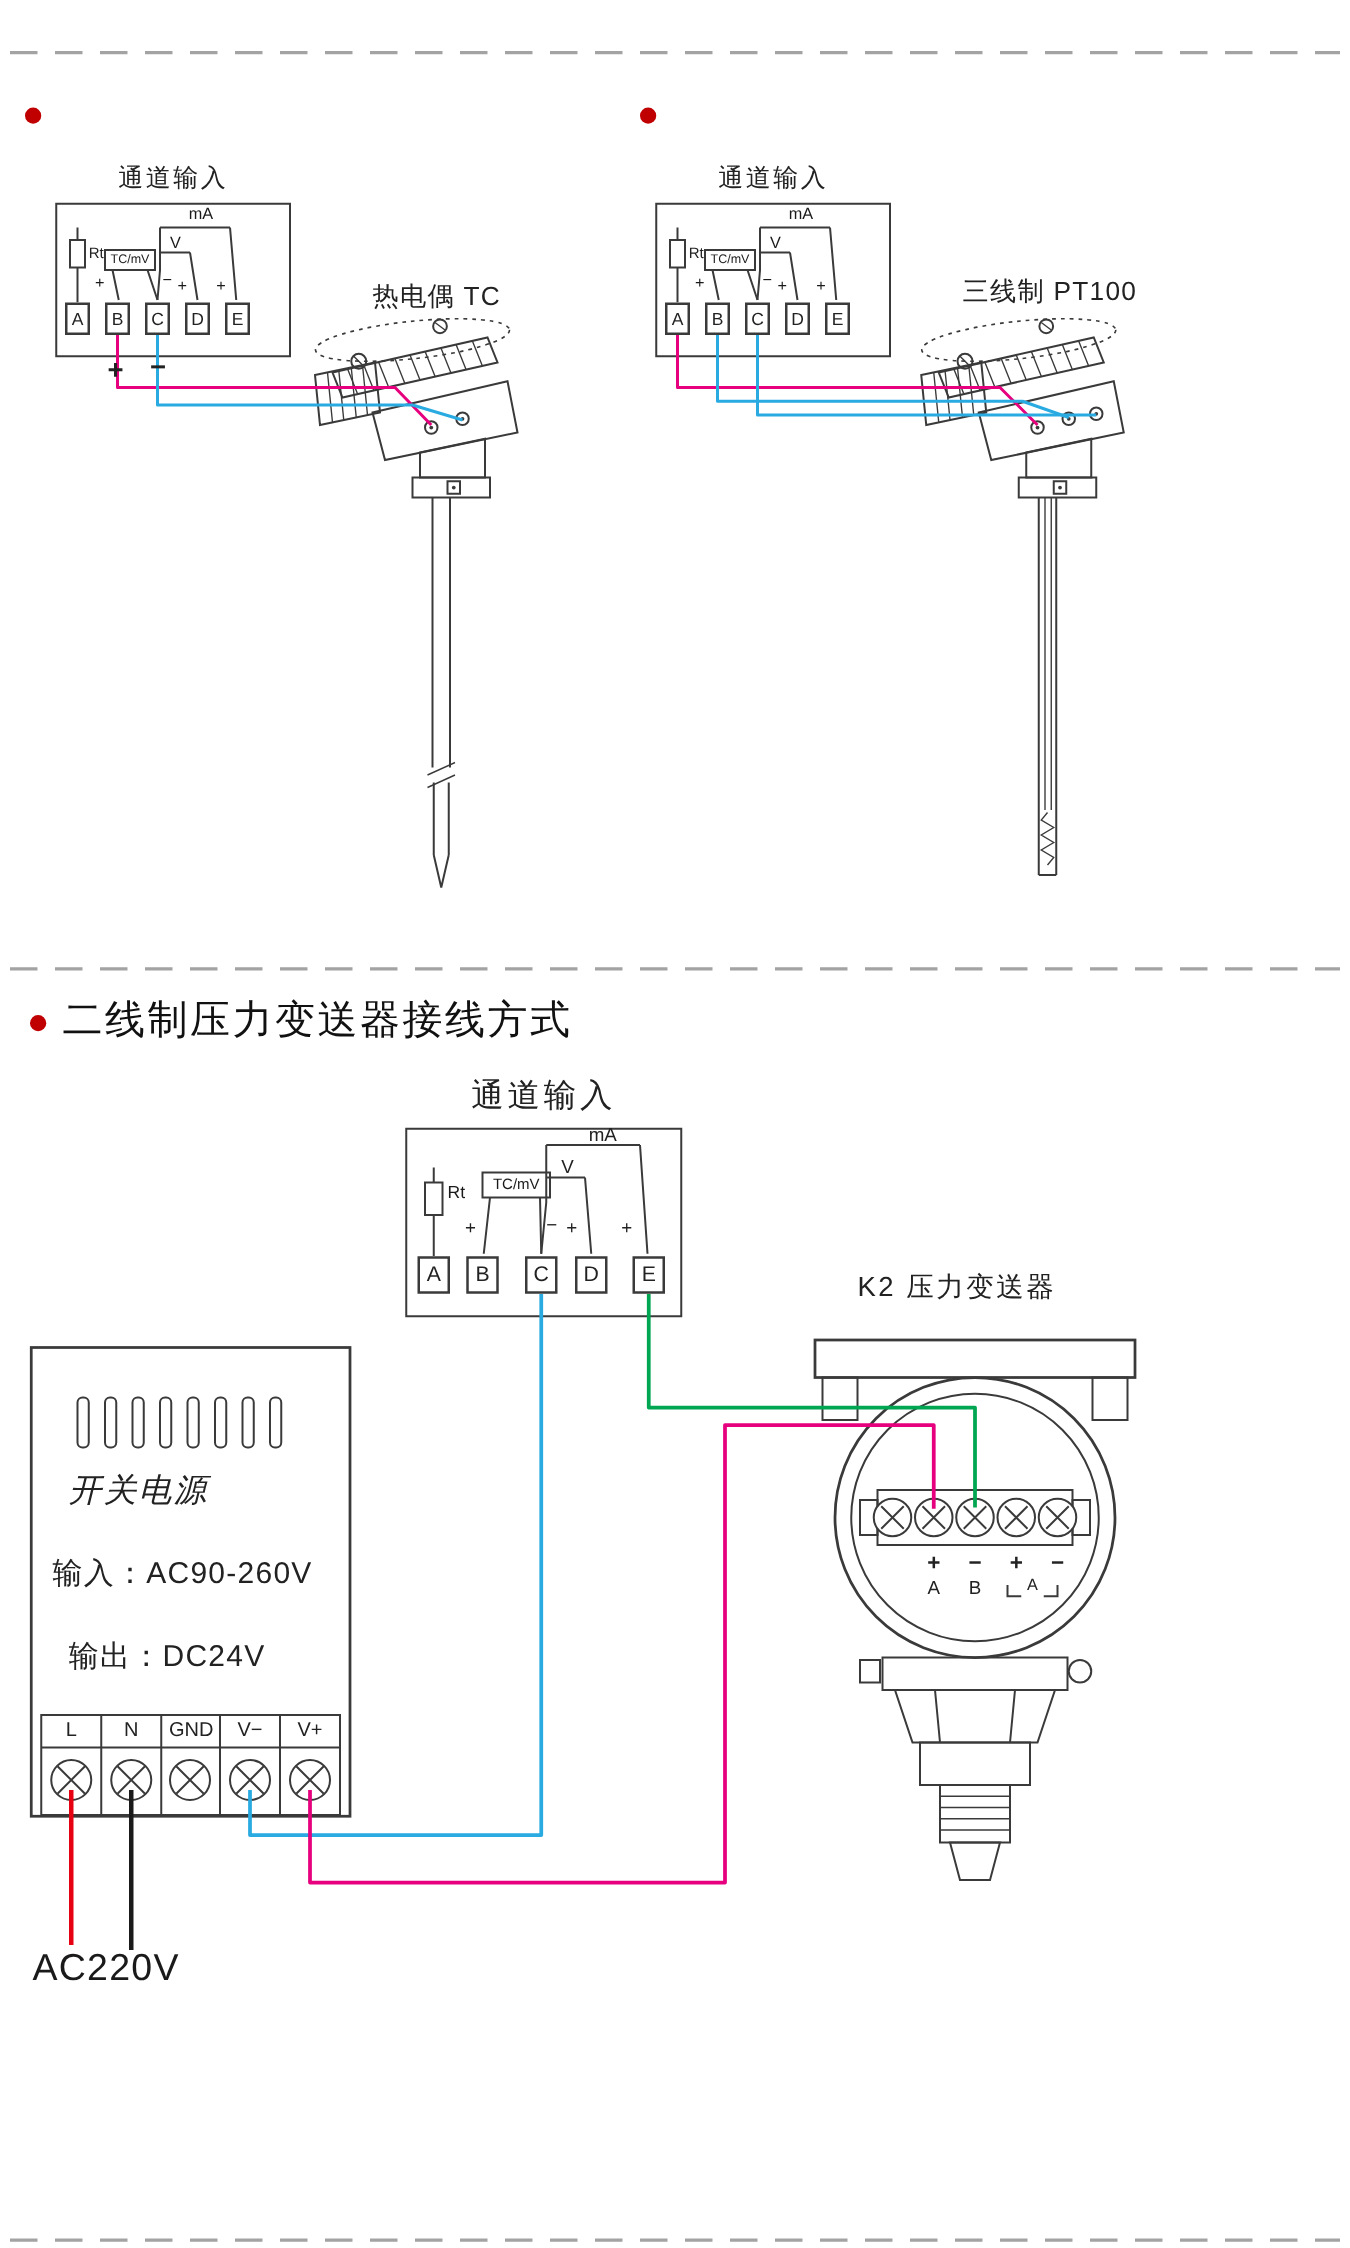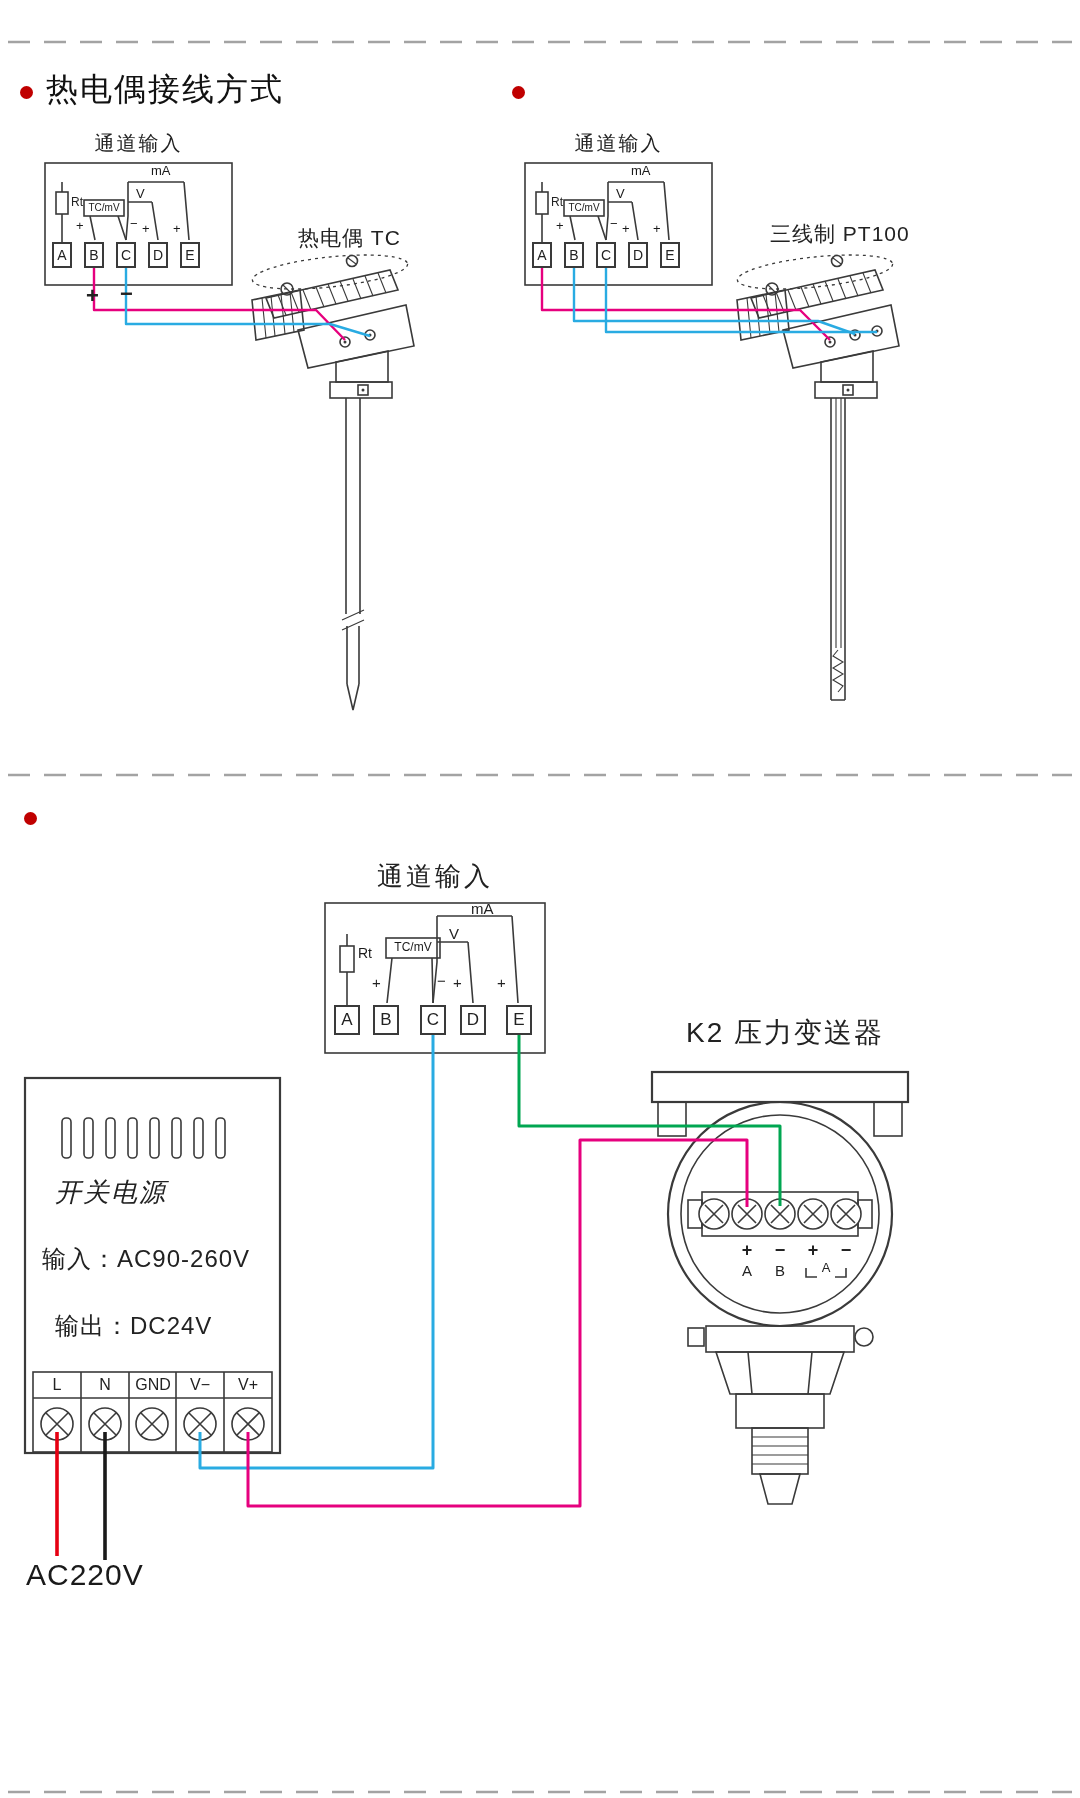--- a/index.html
+++ b/index.html
@@ -5,21 +5,21 @@
   html,body{margin:0;padding:0;background:#fff;}
   .page{position:relative;width:1080px;height:1798px;background:#ffffff;overflow:hidden;
         font-family:"Liberation Sans","DejaVu Sans",sans-serif;color:#1a1a1a;}
   .t{position:absolute;white-space:nowrap;line-height:1.1;}
   .ctr{text-align:center;}
   .heading{font-size:32px;letter-spacing:2px;color:#111;}
   .bullet{position:absolute;width:13px;height:13px;border-radius:50%;background:#c00000;}
   .blocktitle{font-size:20px;letter-spacing:2px;color:#222;}
   .blocktitle-lg{font-size:26px;letter-spacing:3px;color:#222;}
   .devlabel{font-size:21px;letter-spacing:1px;color:#222;}
-  .devlabel-lg{font-size:28px;letter-spacing:2px;color:#222;}
+  .devlabel-lg{font-size:22px;letter-spacing:2px;color:#222;}
   .schem-s{font-size:12px;color:#222;}
   .schem-m{font-size:15px;color:#222;}
   .pol{font-size:22px;font-weight:bold;color:#222;}
   .term{position:absolute;border:2px solid #3a3a3a;background:#fff;display:flex;align-items:center;justify-content:center;
         font-size:14px;color:#222;box-sizing:border-box;}
   .term-lg{font-size:17px;}
   .psu-txt{font-size:24px;letter-spacing:1px;color:#222;}
   .psu-name{font-size:26px;letter-spacing:2px;color:#222;font-style:italic;}
   .psu-cell{position:absolute;width:48px;text-align:center;font-size:16px;color:#222;}
   .tx-sign{position:absolute;width:16px;text-align:center;font-size:18px;font-weight:bold;color:#222;}
@@ -185,21 +185,20 @@
       <path class="wire" d="M606,268 V332 H845 L877,332" stroke="#29abe2"></path>
       <path class="wire-thick" d="M433,1035 V1468 H200 V1432" stroke="#29abe2"></path>
       <path class="wire-thick" d="M519,1035 V1126 H780 V1206" stroke="#00a651"></path>
       <path class="wire-thick" d="M248,1432 V1506 H580 V1140 H747 V1207" stroke="#e6007e"></path>
       <path class="wire-power" d="M57,1432 V1556" stroke="#e60012"></path>
       <path class="wire-power" d="M105,1432 V1560" stroke="#1a1a1a"></path>
     </g>
   </svg>
 
   <span class="bullet" style="left:20px;top:86px;"></span>
-  <div class="t heading" style="left:46px;top:72px;">热电偶接线方式</div>
   <div class="t blocktitle ctr" style="left:45px;top:132px;width:187px;">通道输入</div>
 
   <div class="t schem-s" style="left:71px;top:196px;">Rt</div>
   <div class="t ctr" style="left:84px;top:202px;width:40px;font-size:10px;">TC/mV</div>
   <div class="t" style="left:136px;top:187px;font-size:13px;">V</div>
   <div class="t" style="left:151px;top:164px;font-size:13px;">mA</div>
   <div class="t" style="left:76px;top:219px;font-size:13px;">+</div>
   <div class="t" style="left:130px;top:217px;font-size:13px;">−</div>
   <div class="t" style="left:142px;top:222px;font-size:13px;">+</div>
   <div class="t" style="left:173px;top:222px;font-size:13px;">+</div>
@@ -228,20 +227,21 @@
 
   <div class="term" style="left:532px;top:242px;width:20px;height:26px;">A</div>
   <div class="term" style="left:564px;top:242px;width:20px;height:26px;">B</div>
   <div class="term" style="left:596px;top:242px;width:20px;height:26px;">C</div>
   <div class="term" style="left:628px;top:242px;width:20px;height:26px;">D</div>
   <div class="term" style="left:660px;top:242px;width:20px;height:26px;">E</div>
 
   <div class="t devlabel" style="left:770px;top:222px;">三线制 PT100</div>
 
   <span class="bullet" style="left:24px;top:812px;"></span>
+  <div class="t heading" style="left:50px;top:798px;">二线制压力变送器接线方式</div>
   <div class="t blocktitle-lg ctr" style="left:325px;top:862px;width:220px;">通道输入</div>
 
   <div class="t" style="left:358px;top:946px;font-size:14px;">Rt</div>
   <div class="t ctr" style="left:386px;top:941px;width:54px;font-size:12px;">TC/mV</div>
   <div class="t schem-m" style="left:449px;top:926px;">V</div>
   <div class="t schem-m" style="left:471px;top:901px;">mA</div>
   <div class="t schem-m" style="left:372px;top:975px;">+</div>
   <div class="t schem-m" style="left:437px;top:973px;">−</div>
   <div class="t schem-m" style="left:453px;top:975px;">+</div>
   <div class="t schem-m" style="left:497px;top:975px;">+</div>

